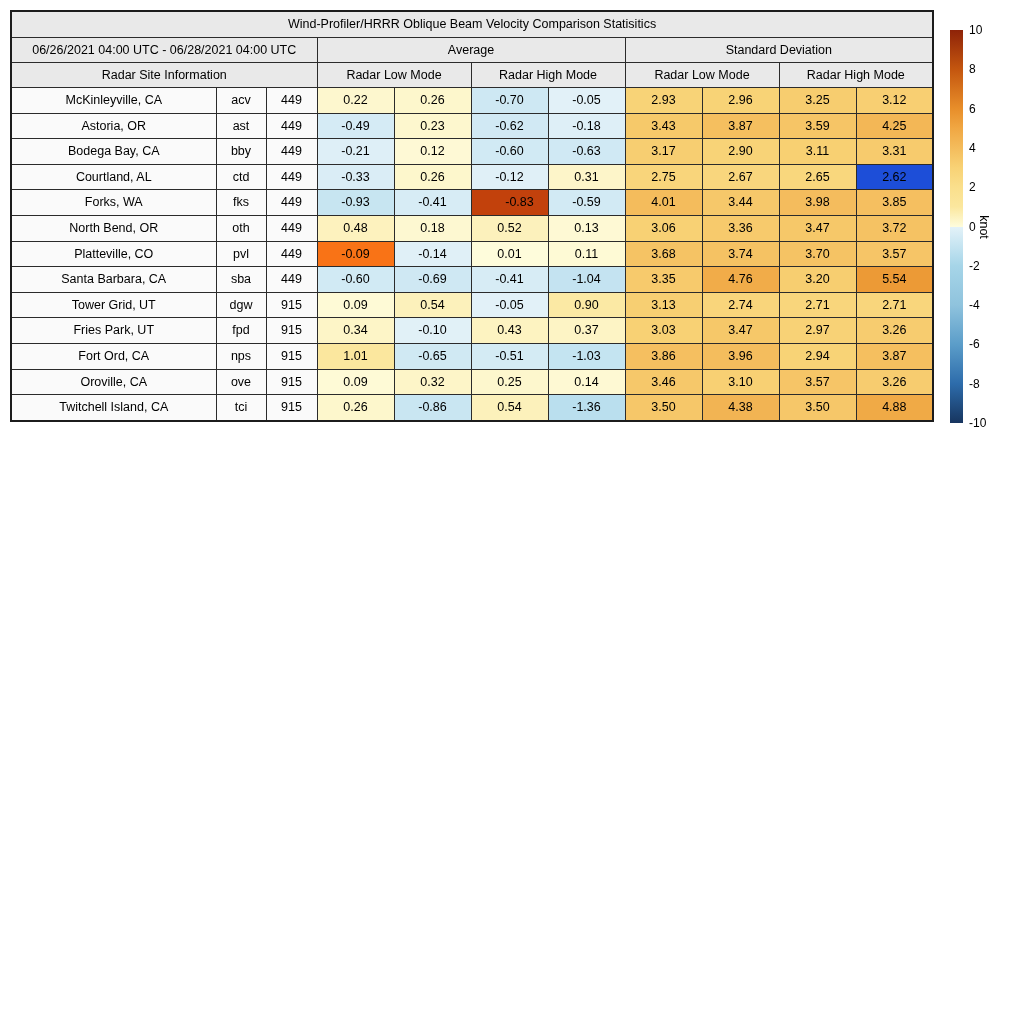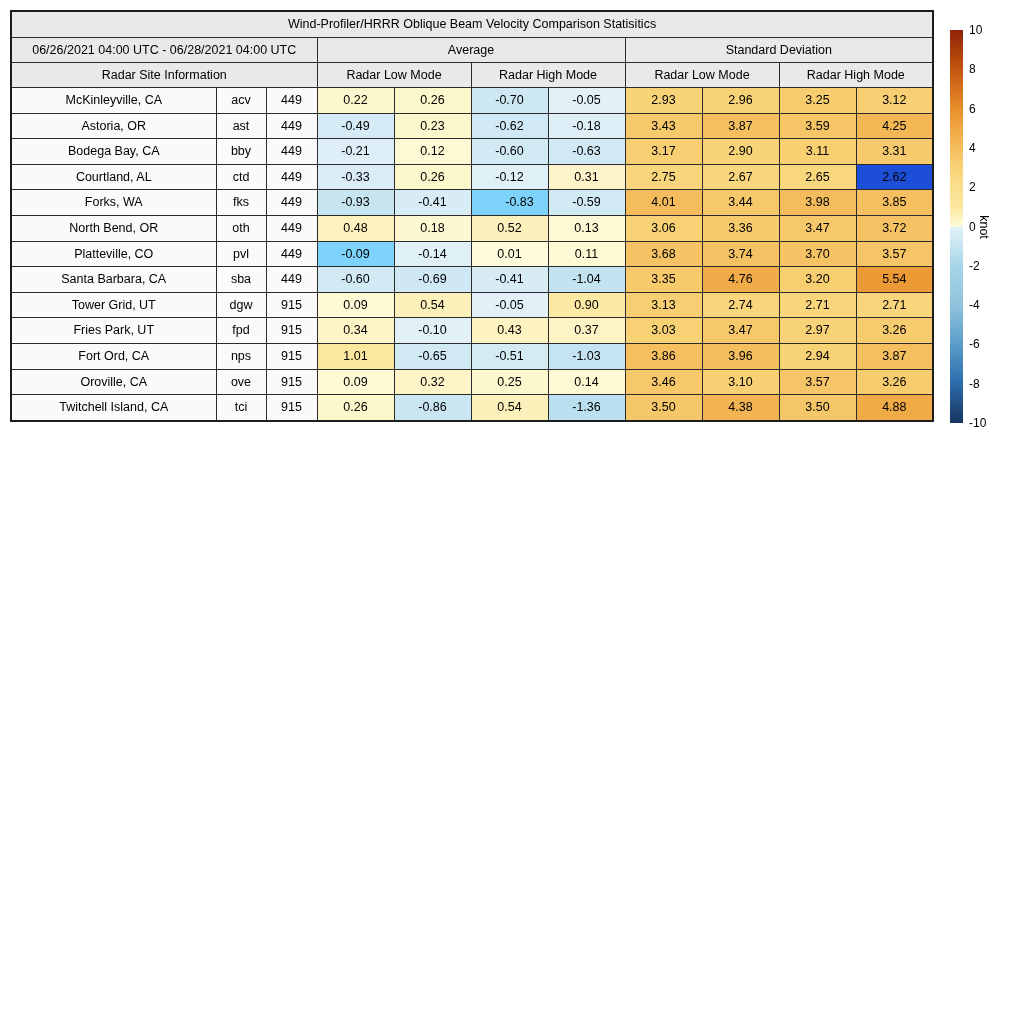--- a/index.html
+++ b/index.html
@@ -122,21 +122,21 @@
           <td style="background: rgb(249, 214, 125);">2.67</td>
           <td style="background: rgb(249, 215, 125);">2.65</td>
           <td style="background: #1d4ed8;">2.62</td>
         </tr>
         <tr>
           <td class="lbl">Forks, WA</td>
           <td class="lbl">fks</td>
           <td class="lbl">449</td>
           <td style="background: rgb(199, 229, 241);">-0.93</td>
           <td style="background: rgb(215, 236, 245);">-0.41</td>
-          <td style="background: #7dd3fc; padding-left: 20px;">-0.83</td>
+          <td style="background: #c2410c; padding-left: 20px;">-0.83</td>
           <td style="background: rgb(210, 234, 244);">-0.59</td>
           <td style="background: rgb(244, 188, 92);">4.01</td>
           <td style="background: rgb(246, 200, 106);">3.44</td>
           <td style="background: rgb(244, 188, 93);">3.98</td>
           <td style="background: rgb(245, 191, 96);">3.85</td>
         </tr>
         <tr>
           <td class="lbl">North Bend, OR</td>
           <td class="lbl">oth</td>
           <td class="lbl">449</td>
@@ -146,21 +146,21 @@
           <td style="background: rgb(254, 249, 212);">0.13</td>
           <td style="background: rgb(248, 209, 116);">3.06</td>
           <td style="background: rgb(247, 202, 108);">3.36</td>
           <td style="background: rgb(246, 200, 105);">3.47</td>
           <td style="background: rgb(245, 194, 99);">3.72</td>
         </tr>
         <tr>
           <td class="lbl">Platteville, CO</td>
           <td class="lbl">pvl</td>
           <td class="lbl">449</td>
-          <td style="background: #7dd3fc; text-align: center;">-0.09</td>
+          <td style="background: #f97316; text-align: center;">-0.09</td>
           <td style="background: rgb(224, 240, 247);">-0.14</td>
           <td style="background: rgb(254, 252, 219);">0.01</td>
           <td style="background: rgb(254, 250, 213);">0.11</td>
           <td style="background: rgb(245, 195, 100);">3.68</td>
           <td style="background: rgb(245, 194, 99); text-align: center;">3.74</td>
           <td style="background: rgb(245, 195, 100);">3.70</td>
           <td style="background: rgb(246, 197, 103);">3.57</td>
         </tr>
         <tr>
           <td class="lbl">Santa Barbara, CA</td>

